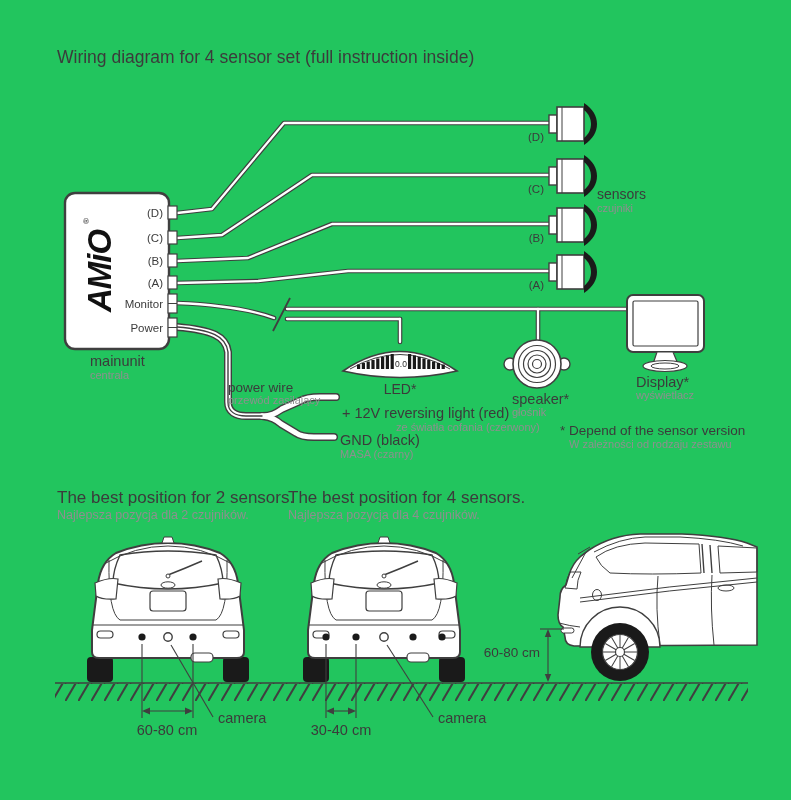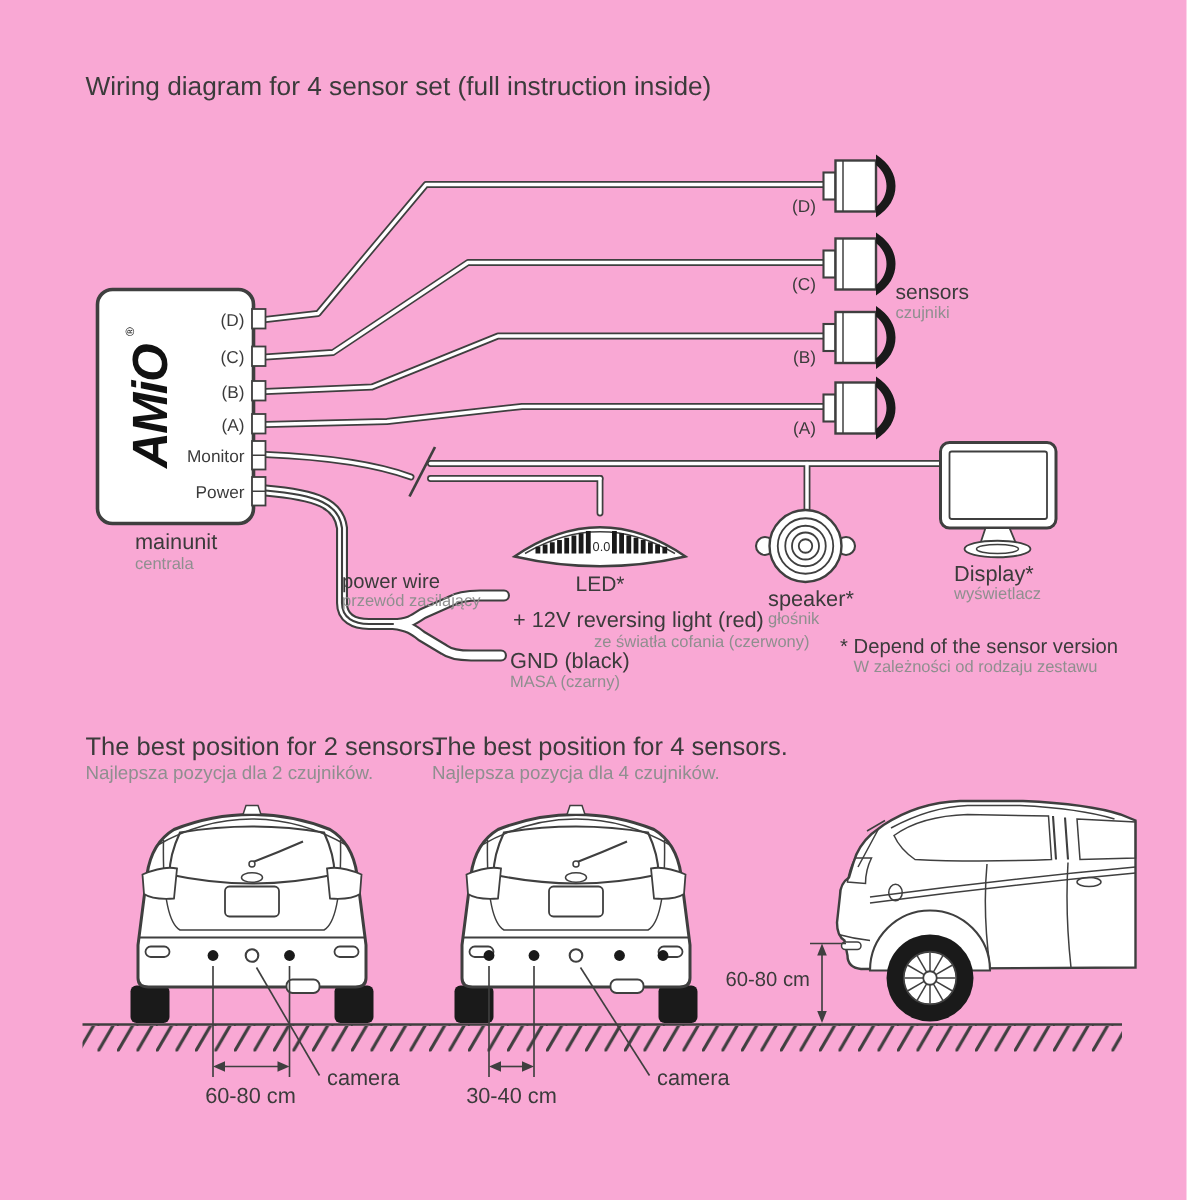--- a/index.html
+++ b/index.html
@@ -1,16 +1,16 @@
 <!DOCTYPE html>
 <html><head>
 <meta charset="utf-8">
 <style>
   html,body{margin:0;padding:0;background:#fff;}
-  .page{width:791px;height:800px;position:relative;background:#f9a8d4;overflow:hidden;
+  .page{width:791px;height:800px;position:relative;background:#22c55e;overflow:hidden;
         font-family:"Liberation Sans","DejaVu Sans",sans-serif;}
   svg{position:absolute;left:0;top:0;}
   
   .s24{stroke:#3f3f3f;stroke-width:2.4;}
   .s2{stroke:#3f3f3f;stroke-width:2;}
   .s16{stroke:#3f3f3f;stroke-width:1.6;}
   .s14{stroke:#3f3f3f;stroke-width:1.4;}
   .s12{stroke:#3f3f3f;stroke-width:1.2;}
   .s1{stroke:#3f3f3f;stroke-width:1;}
   .fw{fill:#ffffff;}

